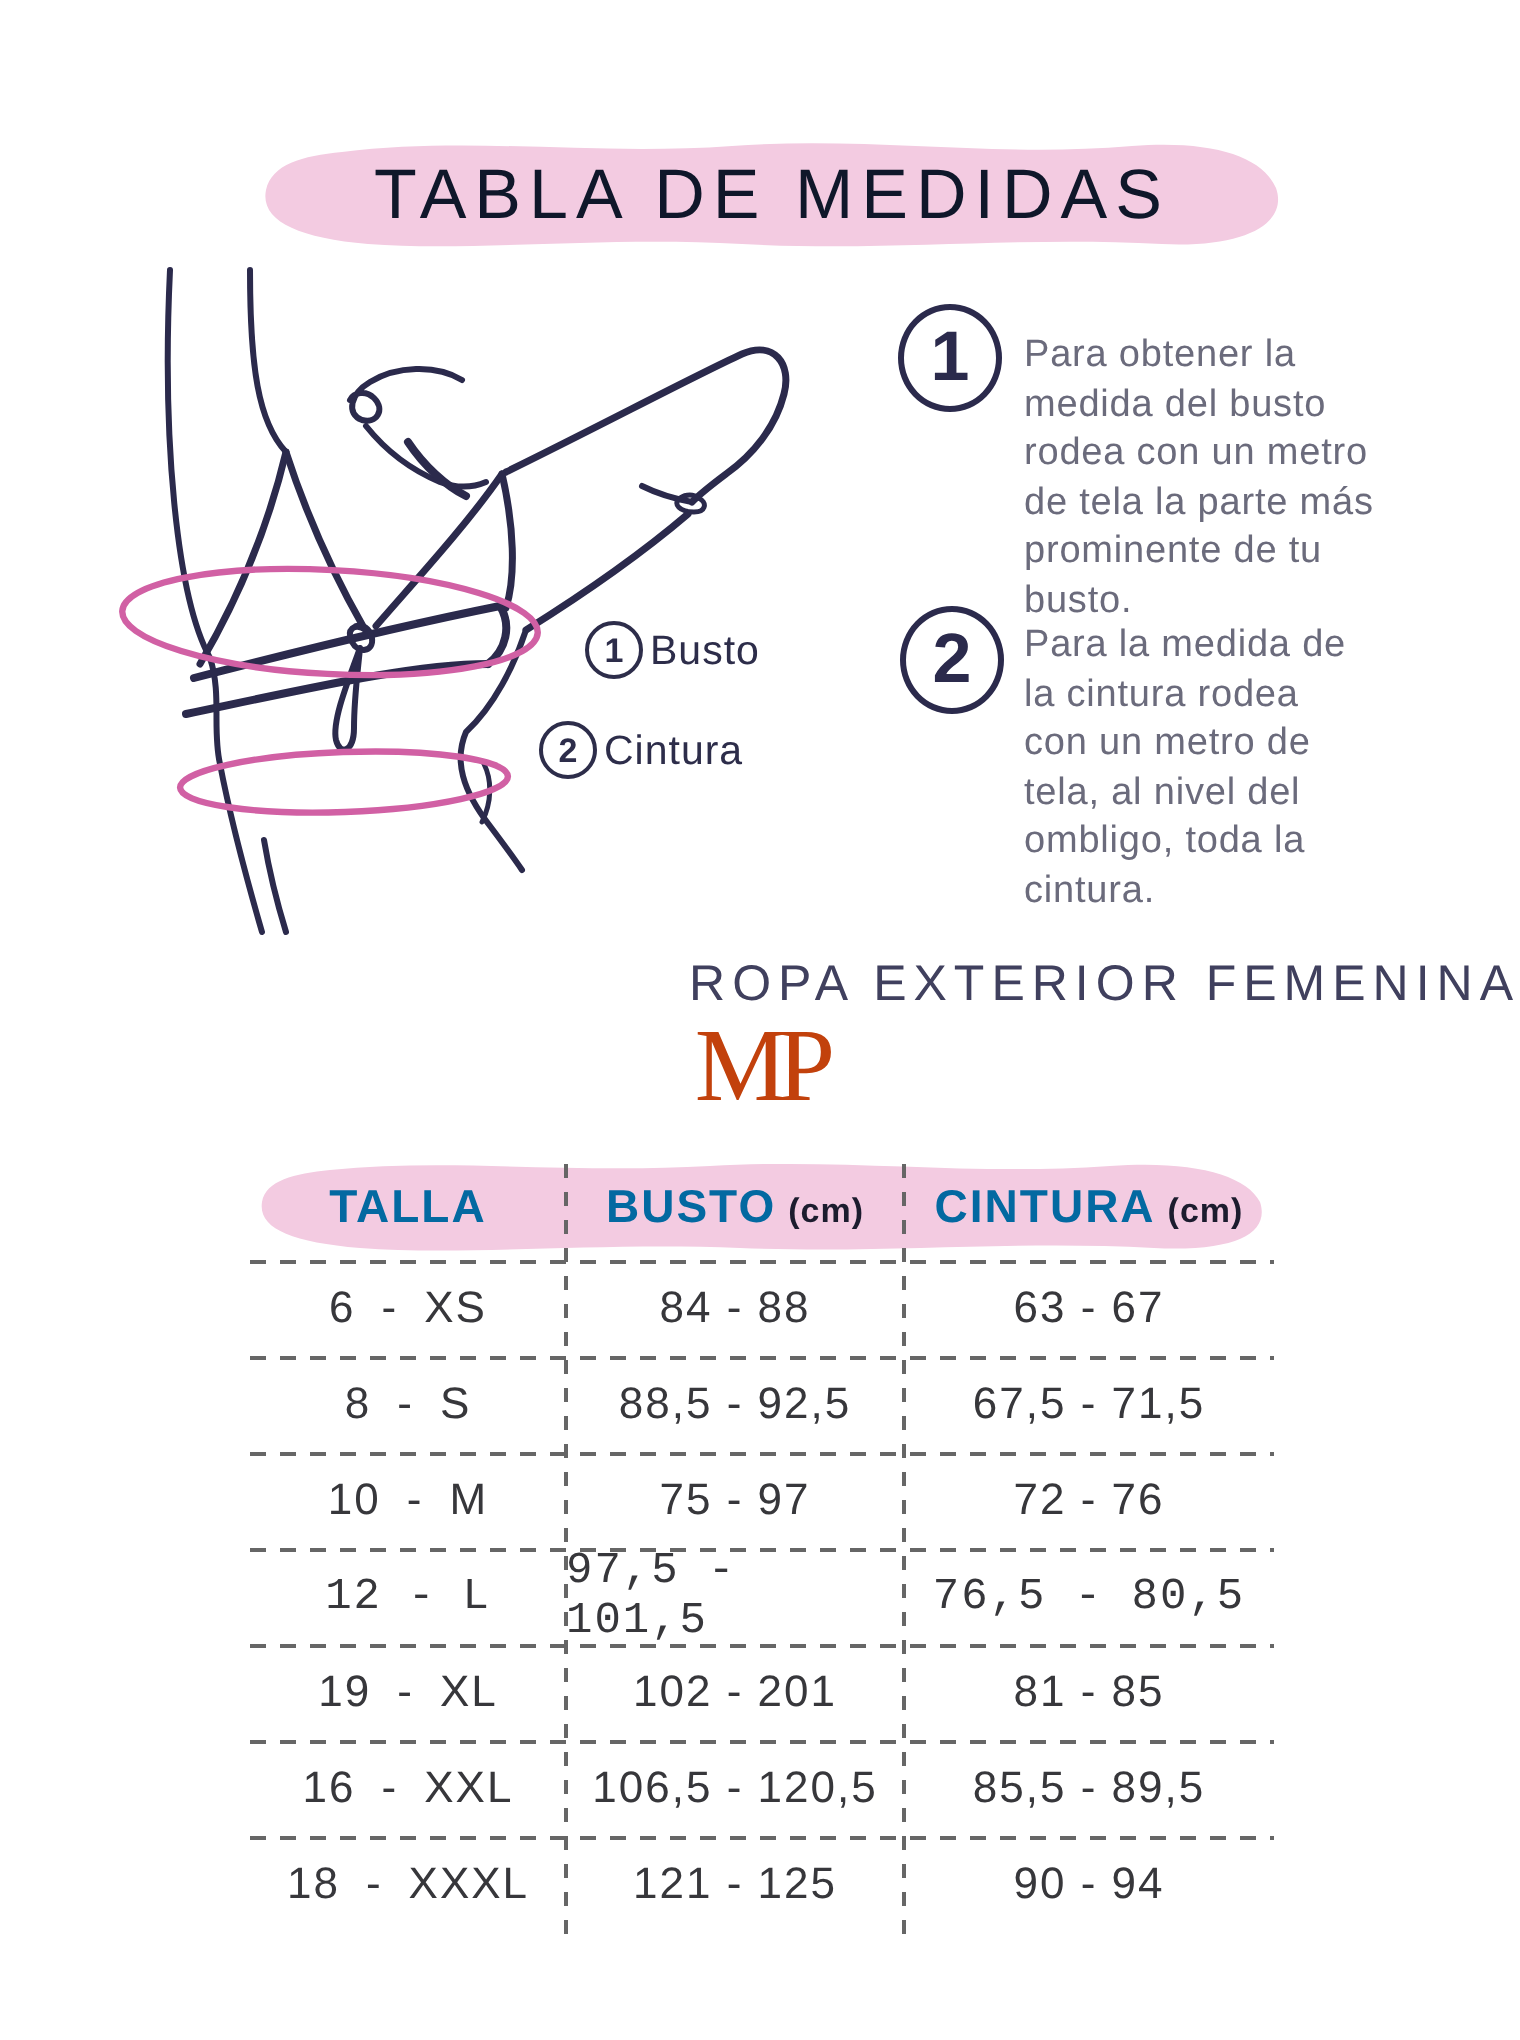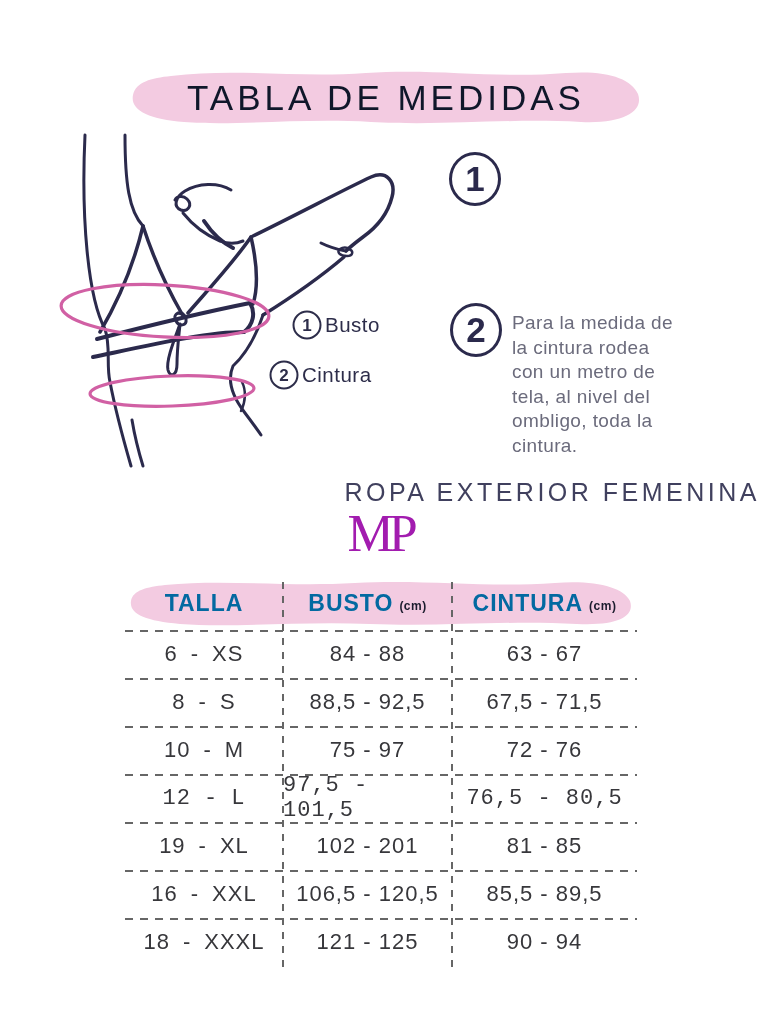--- a/index.html
+++ b/index.html
@@ -26,28 +26,28 @@
                 display:flex;align-items:center;justify-content:center;
                 font-size:35px;font-weight:bold;color:#2b2a4c;box-sizing:border-box;}
   .instr-text{position:absolute;left:512px;width:220px;color:#6b6b7c;font-size:19px;
               line-height:24.5px;letter-spacing:0.4px;white-space:pre;}
 
   
   .section-title{position:absolute;left:0;top:478px;width:760px;text-align:right;
                  font-size:25px;letter-spacing:3.5px;color:#40405e;}
   .brand-logo{position:absolute;left:0;top:508px;width:760px;text-align:center;
               font-family:"Liberation Serif",serif;font-size:52px;line-height:52px;
-              letter-spacing:-5px;color:#a21caf;}
+              letter-spacing:-5px;color:#c2410c;}
 
   
   .size-table{position:absolute;left:125px;top:576px;width:512px;height:396px;}
   .header-blob{position:absolute;left:0;top:0;width:512px;height:54px;}
   .th{position:absolute;top:2px;height:50px;display:flex;align-items:center;justify-content:center;z-index:3;}
   .th-main{font-weight:bold;font-size:23px;letter-spacing:1px;color:#0369a1;}
-  .th-unit{font-weight:bold;font-size:12px;color:#1c1c2e;margin-left:6px;margin-top:5px;letter-spacing:0.5px;}
+  .th-unit{font-weight:bold;font-size:17px;color:#1c1c2e;margin-left:6px;margin-top:5px;letter-spacing:0.5px;}
   .h-dash{position:absolute;left:0;width:512px;height:2px;z-index:2;
           background:repeating-linear-gradient(90deg,#666 0 8px,transparent 8px 15px);}
   .v-dash{position:absolute;top:6px;height:386px;width:2px;z-index:2;
           background:repeating-linear-gradient(180deg,#666 0 7px,transparent 7px 14px);}
   .t-row{position:absolute;left:0;width:512px;height:48px;}
   .cell{position:absolute;top:0;height:48px;display:flex;align-items:center;justify-content:center;
         font-size:22px;color:#37373b;letter-spacing:1px;}
   .cell.c1{left:0;width:158px;gap:13px;}
   .cell.c2{left:158px;width:169px;}
   .cell.c3{left:327px;width:185px;}
@@ -118,20 +118,26 @@
     <g>
       <circle class="fig-callout-circle" cx="229" cy="242" r="13.5"></circle>
       <text class="fig-callout-num" x="229" y="248">2</text>
       <text class="fig-callout-label" x="247" y="249">Cintura</text>
     </g>
   </svg>
 
   <div class="instr-circle" style="left:449px;top:152px;">
     <span>1</span>
   </div>
+  <div class="instr-text" style="top:166px;">Para obtener la
+medida del busto
+rodea con un metro
+de tela la parte más
+prominente de tu
+busto.</div>
 
   <div class="instr-circle" style="left:450px;top:303px;">
     <span>2</span>
   </div>
   <div class="instr-text" style="top:311px;">Para la medida de
 la cintura rodea
 con un metro de
 tela, al nivel del
 ombligo, toda la
 cintura.</div>

